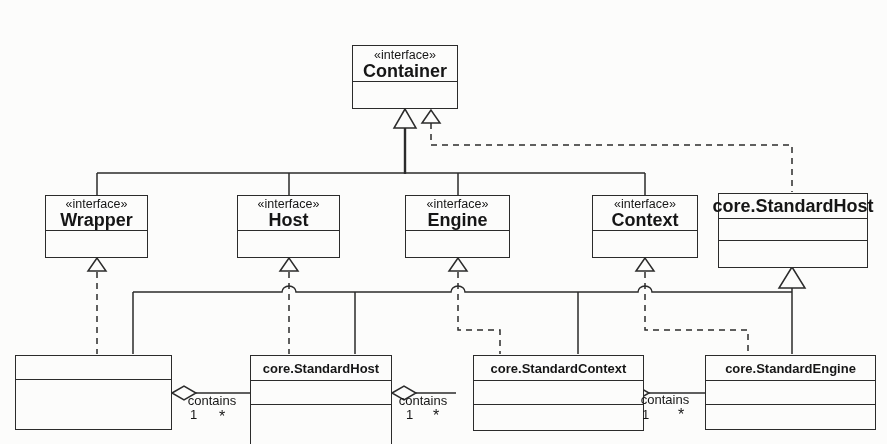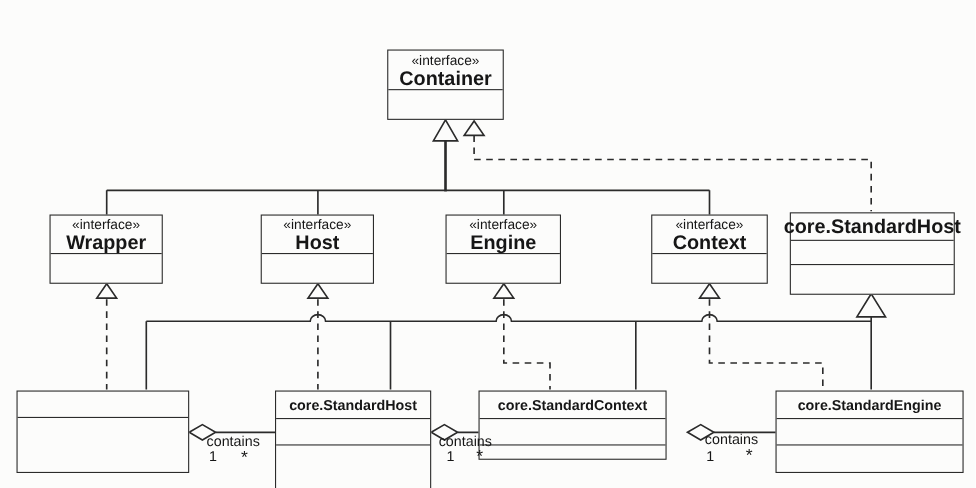--- a/index.html
+++ b/index.html
@@ -155,21 +155,21 @@
   </div>
 
   <div class="uml-class" style="left:250px;top:355px;width:142px;height:95px">
     <div class="head" style="height:25px">
       <div class="cname small">core.StandardHost</div>
     </div>
     <div class="comp" style="height:23px"></div>
     <div class="comp last divided"></div>
   </div>
 
-  <div class="uml-class" style="left:435px;top:355px;width:171px;height:63px">
+  <div class="uml-class" style="left:473px;top:355px;width:171px;height:76px">
     <div class="head" style="height:25px">
       <div class="cname small">core.StandardContext</div>
     </div>
     <div class="comp" style="height:23px"></div>
     <div class="comp last divided"></div>
   </div>
 
   <div class="uml-class" style="left:705px;top:355px;width:171px;height:75px">
     <div class="head" style="height:25px">
       <div class="cname small">core.StandardEngine</div>

